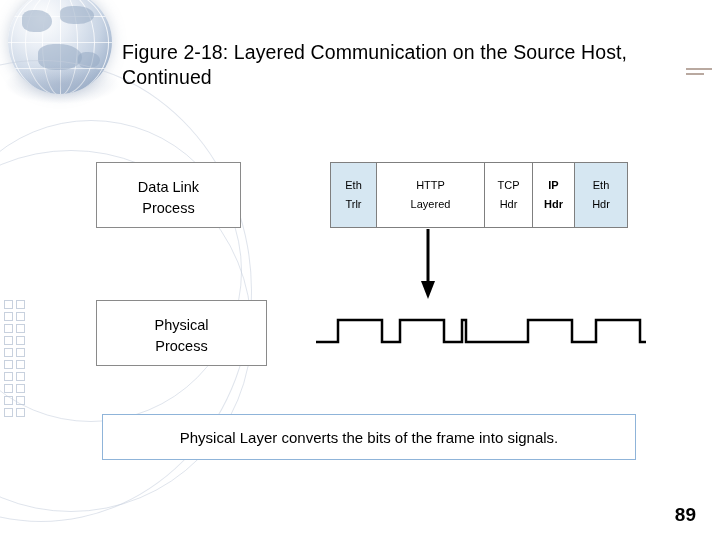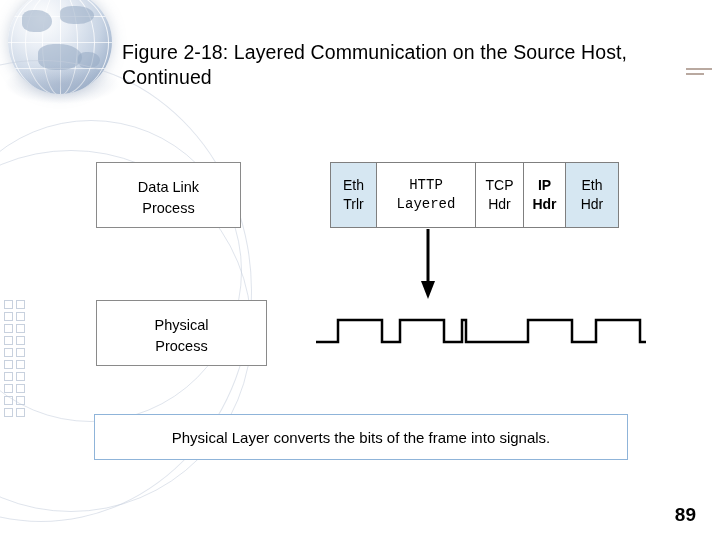--- a/index.html
+++ b/index.html
@@ -145,33 +145,33 @@
     align-items: stretch;
   }
   .frame-cell {
     border: 1px solid #7f7f7f;
     border-left: none;
     box-sizing: border-box;
     display: flex;
     flex-direction: column;
     align-items: center;
     justify-content: center;
-    font-size: 14px;
+    font-size: 11px;
     line-height: 19px;
     color: #000000;
     background: #ffffff;
   }
   .frame-cell:first-child {
     border-left: 1px solid #7f7f7f;
   }
   .frame-cell.tint {
     background: #d6e7f2;
   }
   #cell-ethtrlr { width: 47px; }
-  #cell-http    { width: 99px; font-family: Liberation Mono, monospace; }
+  #cell-http    { width: 108px; }
   #cell-tcp     { width: 48px; }
   #cell-ip      { width: 42px; font-weight: bold; }
   #cell-ethhdr  { width: 53px; }
 
   
   #down-arrow {
     position: absolute;
     left: 420px;
     top: 229px;
     width: 16px;
@@ -183,21 +183,21 @@
     position: absolute;
     left: 316px;
     top: 308px;
     width: 330px;
     height: 44px;
   }
 
   
   #caption-box {
     position: absolute;
-    left: 94px;
+    left: 102px;
     top: 414px;
     width: 534px;
     height: 46px;
     background: #ffffff;
     border: 1px solid #8fb4d9;
     box-sizing: border-box;
     display: flex;
     align-items: center;
     justify-content: center;
     font-size: 15px;

